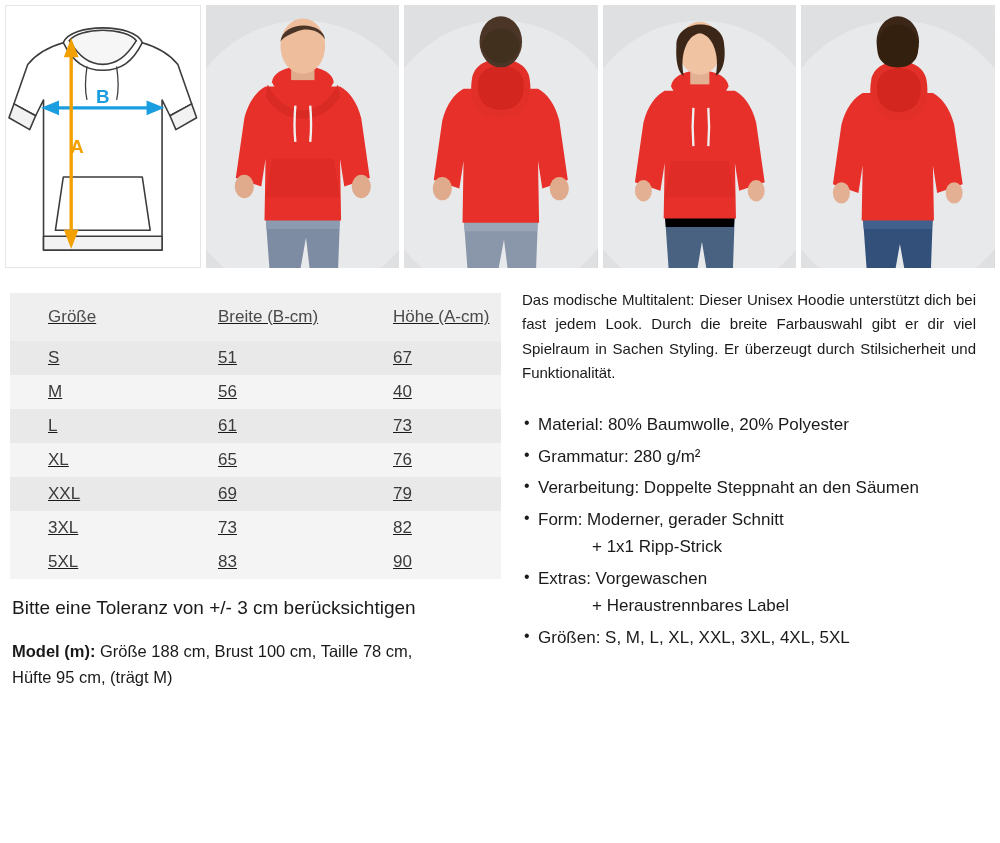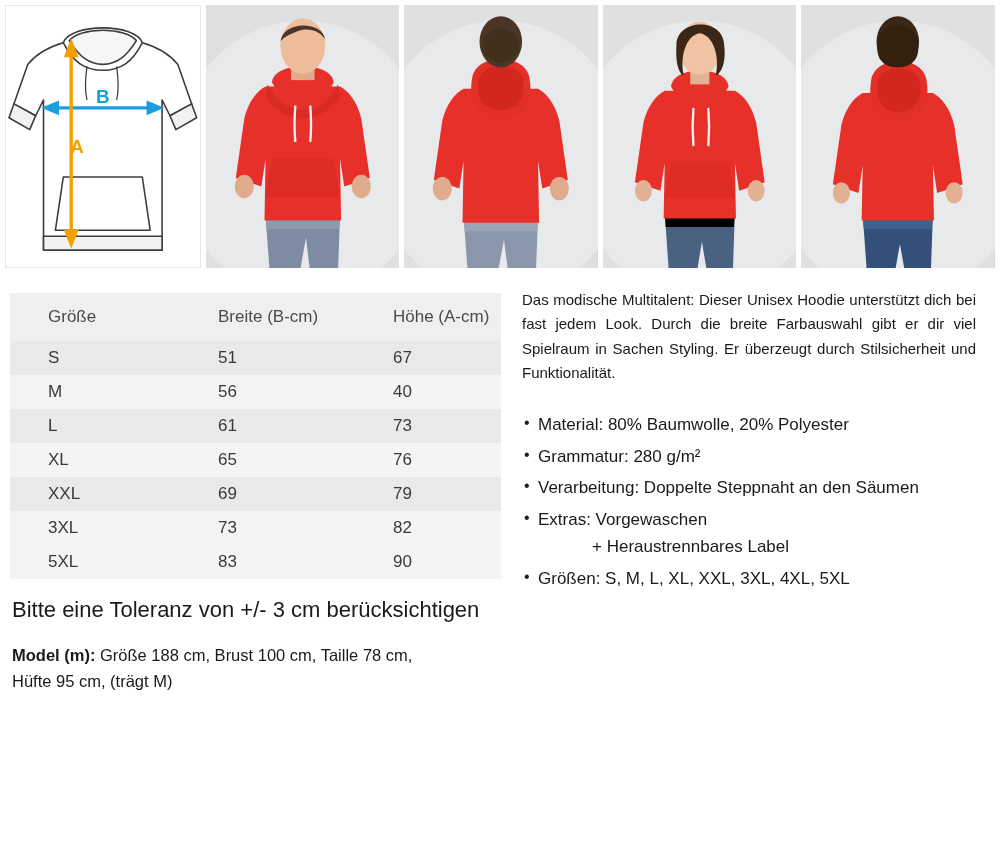--- a/index.html
+++ b/index.html
@@ -70,20 +70,21 @@
     padding-left: 12px;
     padding-top: 20px;
   }
 
   
   table.size-table {
     border-collapse: collapse;
     width: 491px;
     margin-top: 25px;
     table-layout: fixed;
+    text-decoration: underline;
   }
   table.size-table th,
   table.size-table td {
     text-align: left;
     font-size: 17px;
     font-weight: normal;
     color: #3a3a3a;
     padding: 7px 0 7px 38px;
     height: 20px;
   }
@@ -93,21 +94,21 @@
     padding-bottom: 14px;
   }
   table.size-table col.c1 { width: 170px; }
   table.size-table col.c2 { width: 175px; }
   table.size-table col.c3 { width: 146px; }
   table.size-table tr.head   { background: #efefef; }
   table.size-table tr.odd    { background: #e9e9e9; }
   table.size-table tr.even   { background: #f4f4f4; }
 
   .note {
-    font-size: 22px;
+    font-size: 19px;
     color: #1a1a1a;
     margin: 18px 0 0 2px;
   }
   .model-block {
     font-size: 16.5px;
     line-height: 1.55;
     margin: 20px 0 0 2px;
   }
   .model-block b { font-weight: bold; text-align: right; }
 
@@ -358,20 +359,24 @@
         <li>
           <span>Material: 80% Baumwolle, 20% Polyester</span>
         </li>
         <li>
           <span>Grammatur: 280 g/m²</span>
         </li>
         <li>
           <span>Verarbeitung: Doppelte Steppnaht an den Säumen</span>
         </li>
         <li>
+          <span>Form: Moderner, gerader Schnitt</span>
+          <span class="sub">+ 1x1 Ripp-Strick</span>
+        </li>
+        <li>
           <span>Extras: Vorgewaschen</span>
           <span class="sub">+ Heraustrennbares Label</span>
         </li>
         <li>
           <span>Größen:  S, M, L, XL, XXL, 3XL, 4XL, 5XL</span>
         </li>
       </ul>
     </div>
   </div>
 </div>

